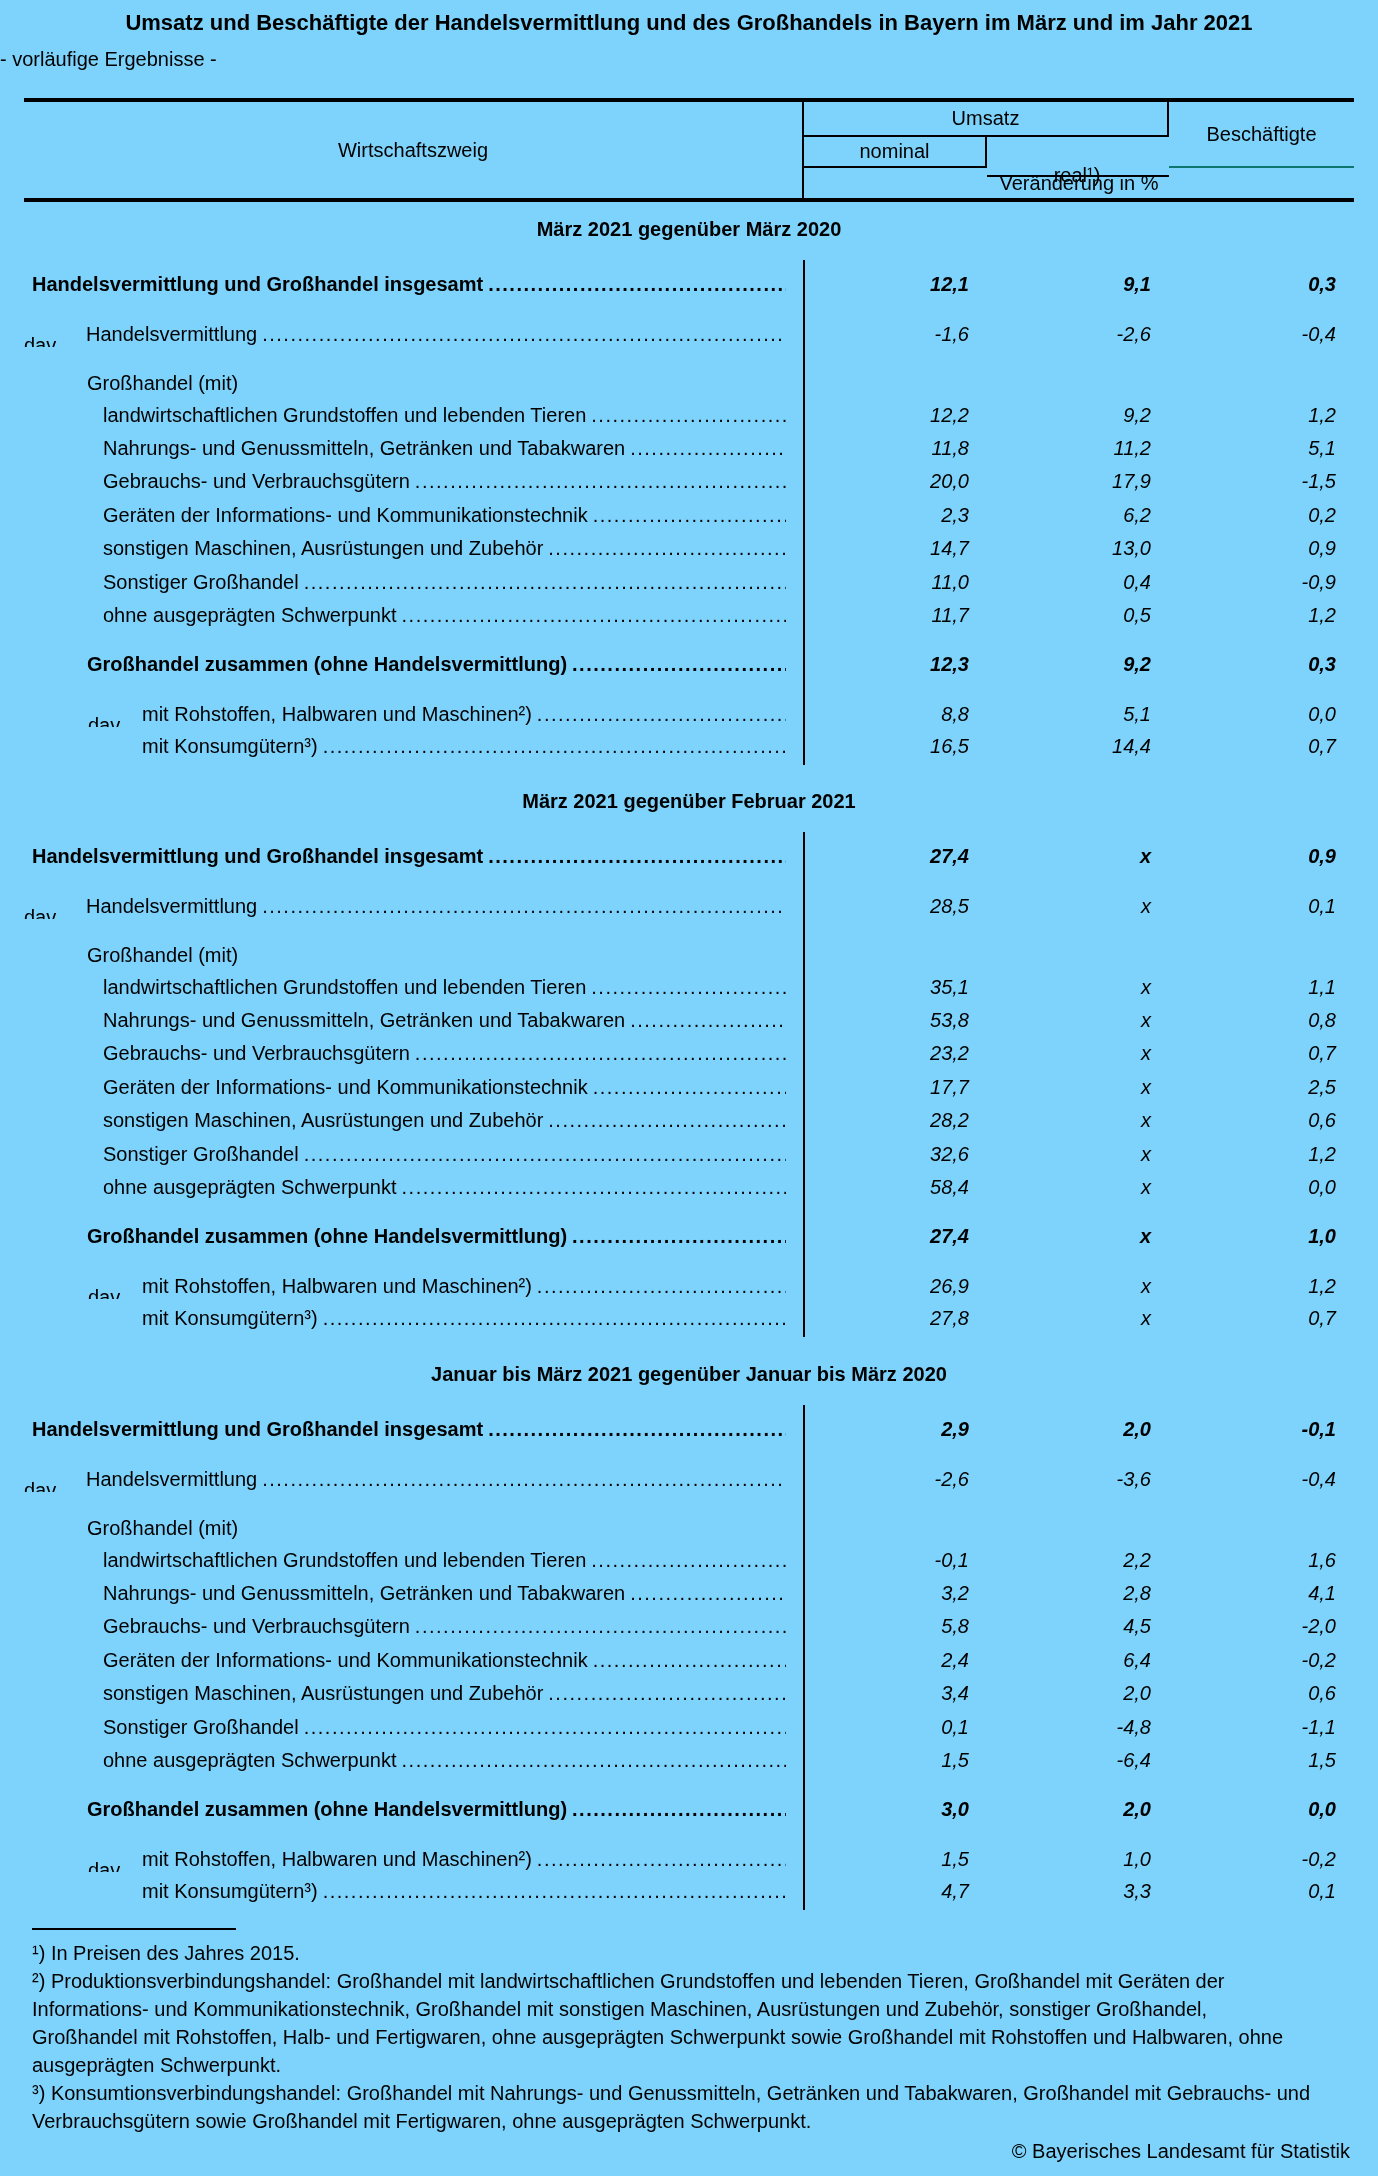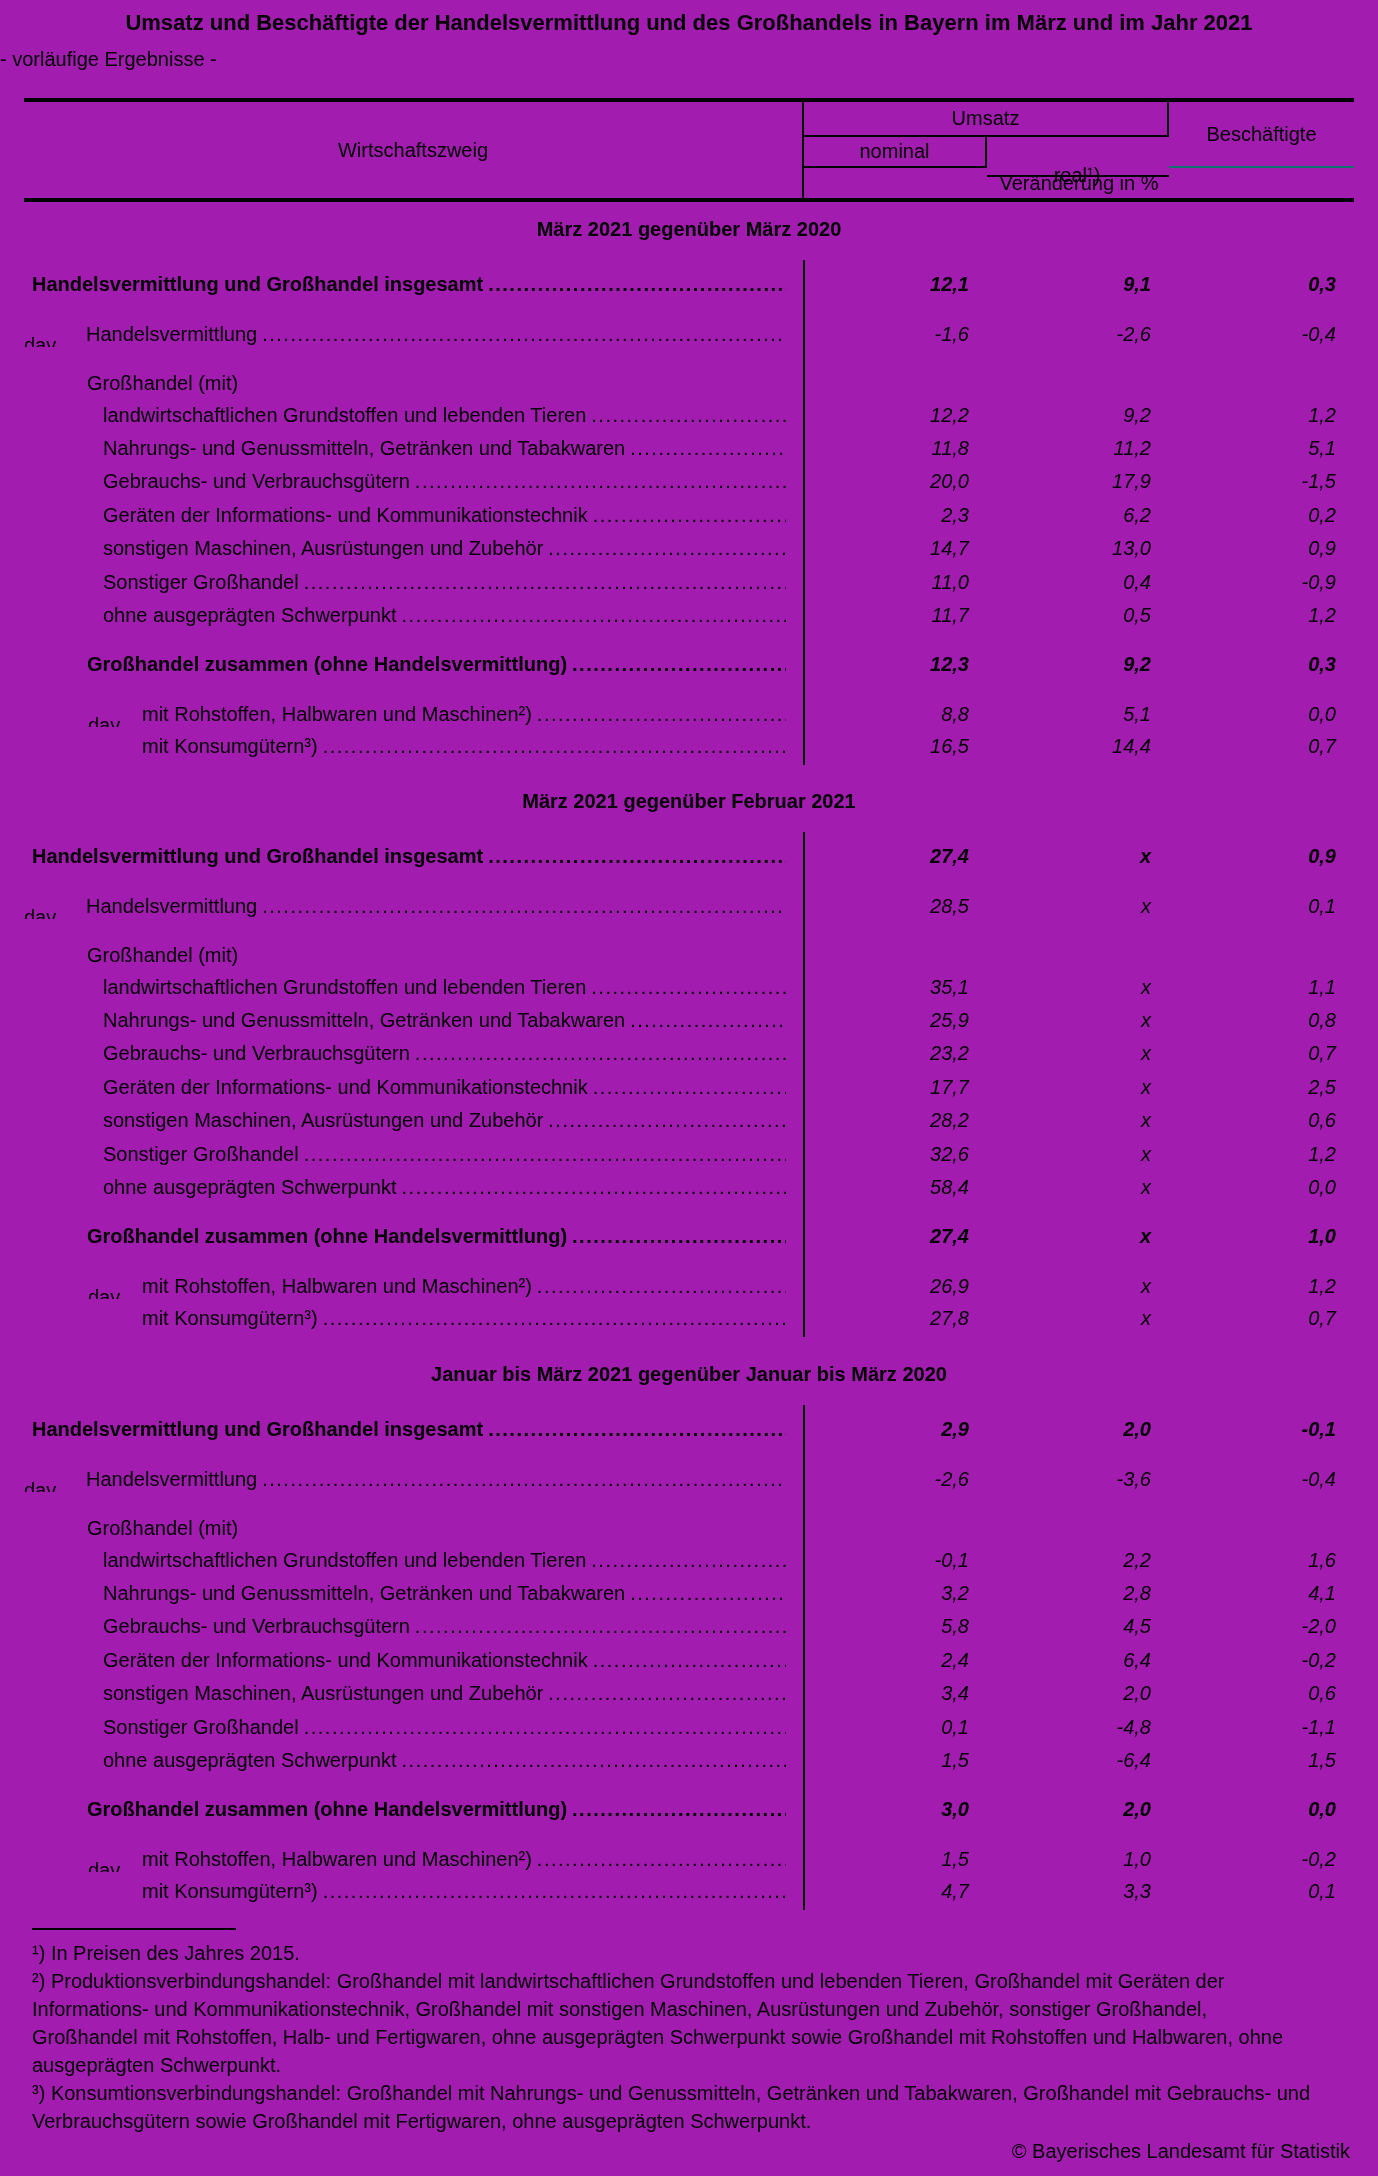--- a/index.html
+++ b/index.html
@@ -1,17 +1,17 @@
 <!DOCTYPE html>
 <html><head>
 <meta charset="utf-8">
 <style>
   html,body { margin:0; padding:0; background:#ffffff; }
   .page {
-    position:relative; width:1378px; height:2176px; background:#a21caf;
+    position:relative; width:1378px; height:2176px; background:#7dd3fc;
     font-family:"Liberation Sans", sans-serif; color:#000; overflow:hidden;
   }
   .title {
     position:absolute; top:10px; left:0; width:100%;
     text-align:center; font-size:22px; font-weight:bold;
   }
   .subtitle {
     position:absolute; top:48px; left:0; width:100%;
     text-align:left; font-size:20px;
   }
@@ -244,21 +244,21 @@
         </div>
       <div class="val">35,1</div>
       <div class="val">x</div>
       <div class="val">1,1</div>
     </div>
     <div class="row r-s1">
       <div class="lab lab-l2">
           <span>Nahrungs- und Genussmitteln, Getränken und Tabakwaren</span>
           <span class="dots"></span>
         </div>
-      <div class="val">25,9</div>
+      <div class="val">53,8</div>
       <div class="val">x</div>
       <div class="val">0,8</div>
     </div>
     <div class="row r-s2">
       <div class="lab lab-l2">
           <span>Gebrauchs- und Verbrauchsgütern</span>
           <span class="dots"></span>
         </div>
       <div class="val">23,2</div>
       <div class="val">x</div>

